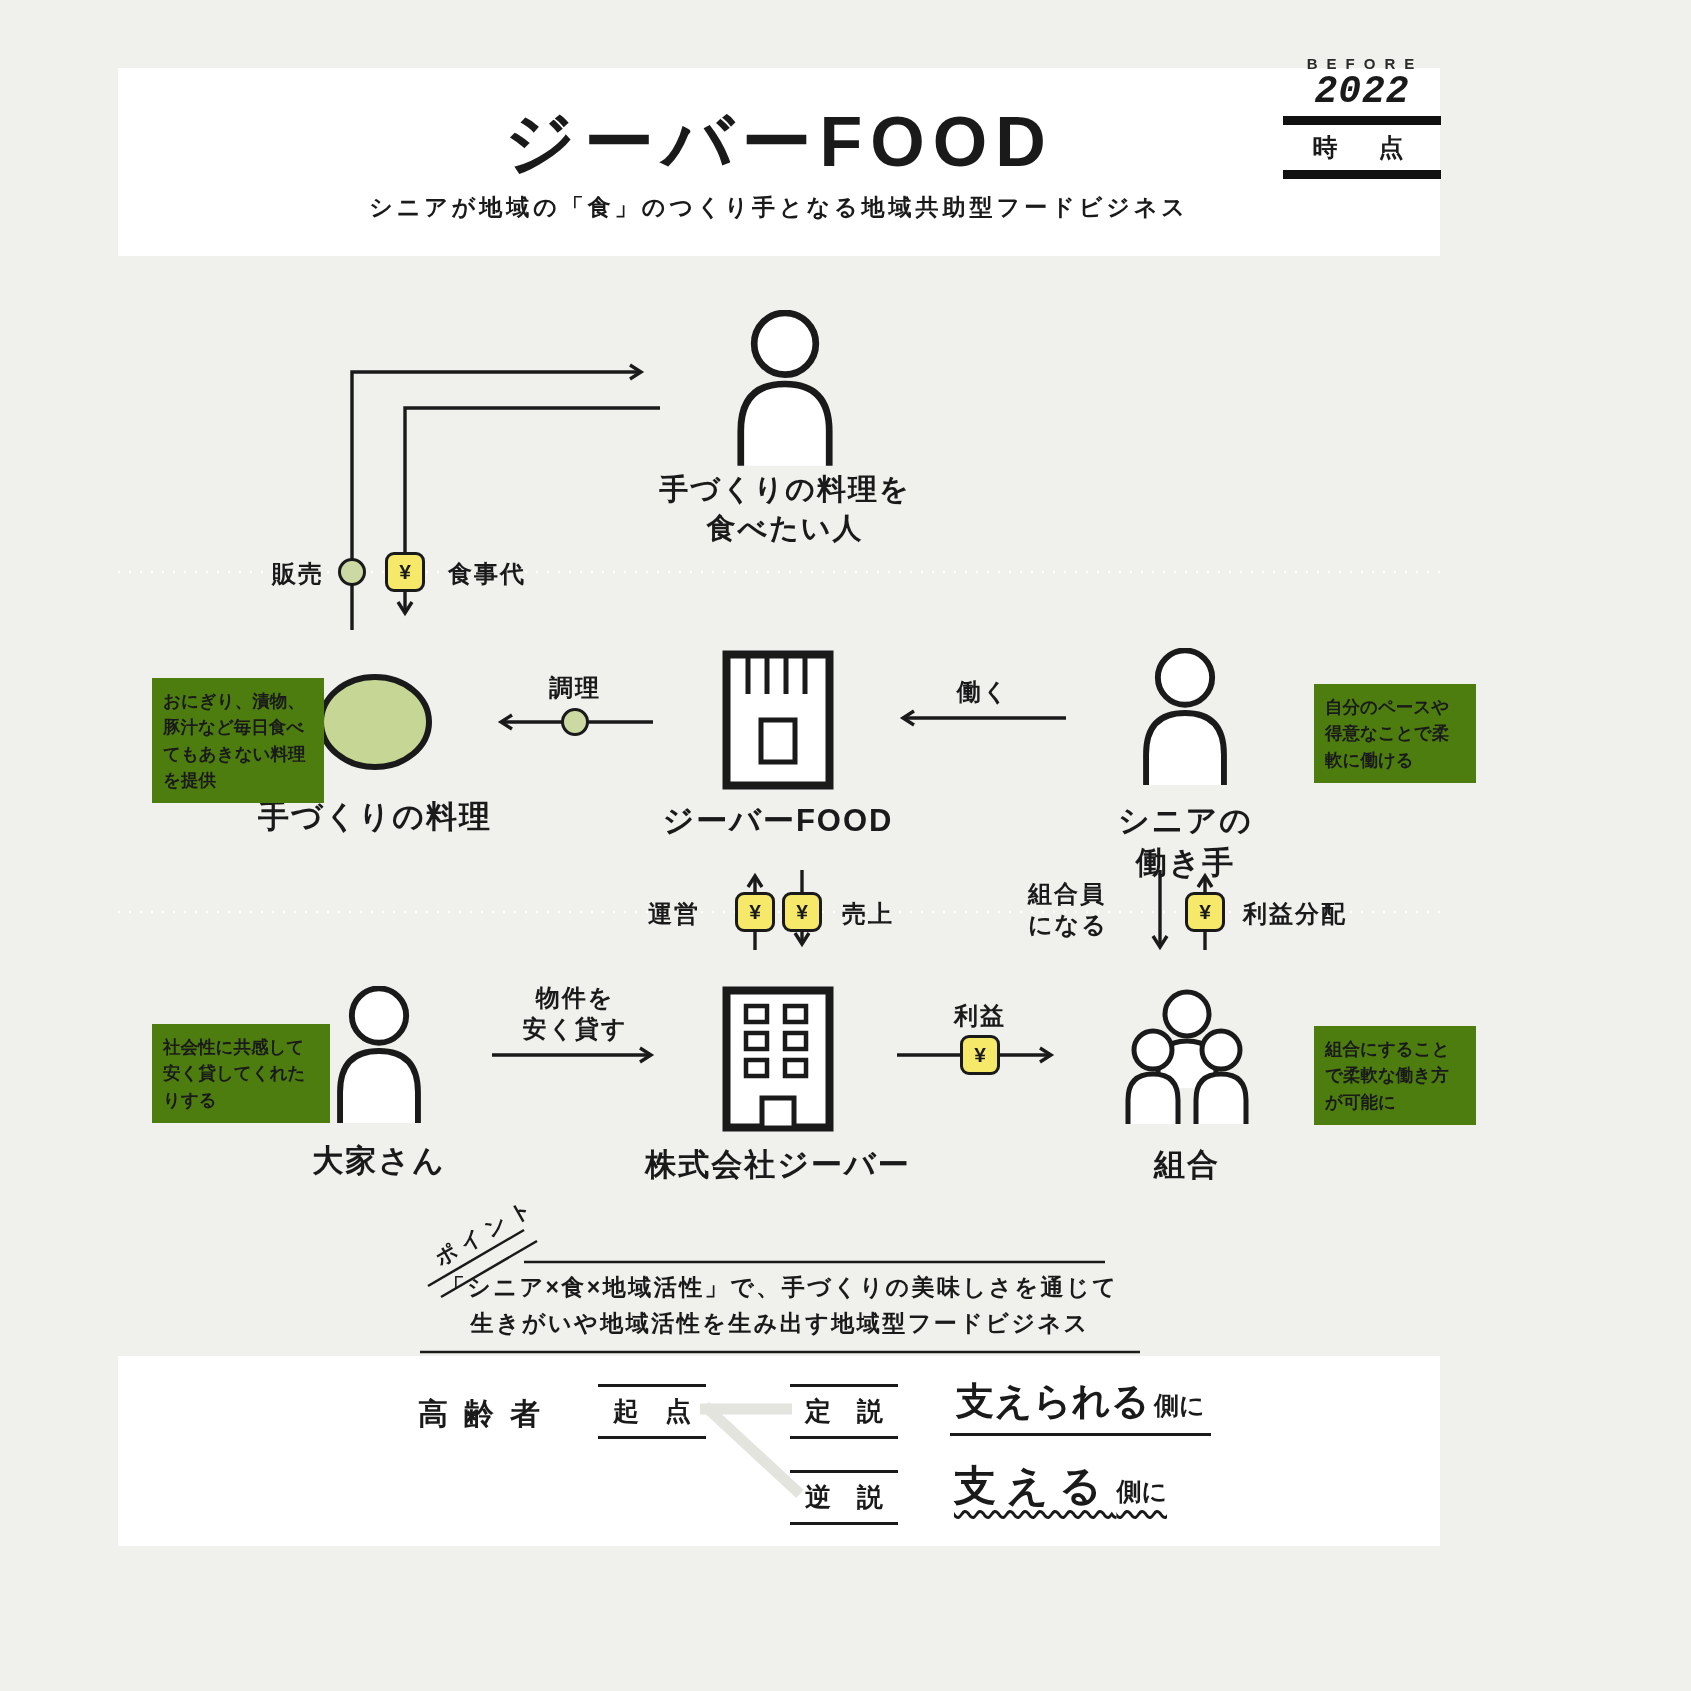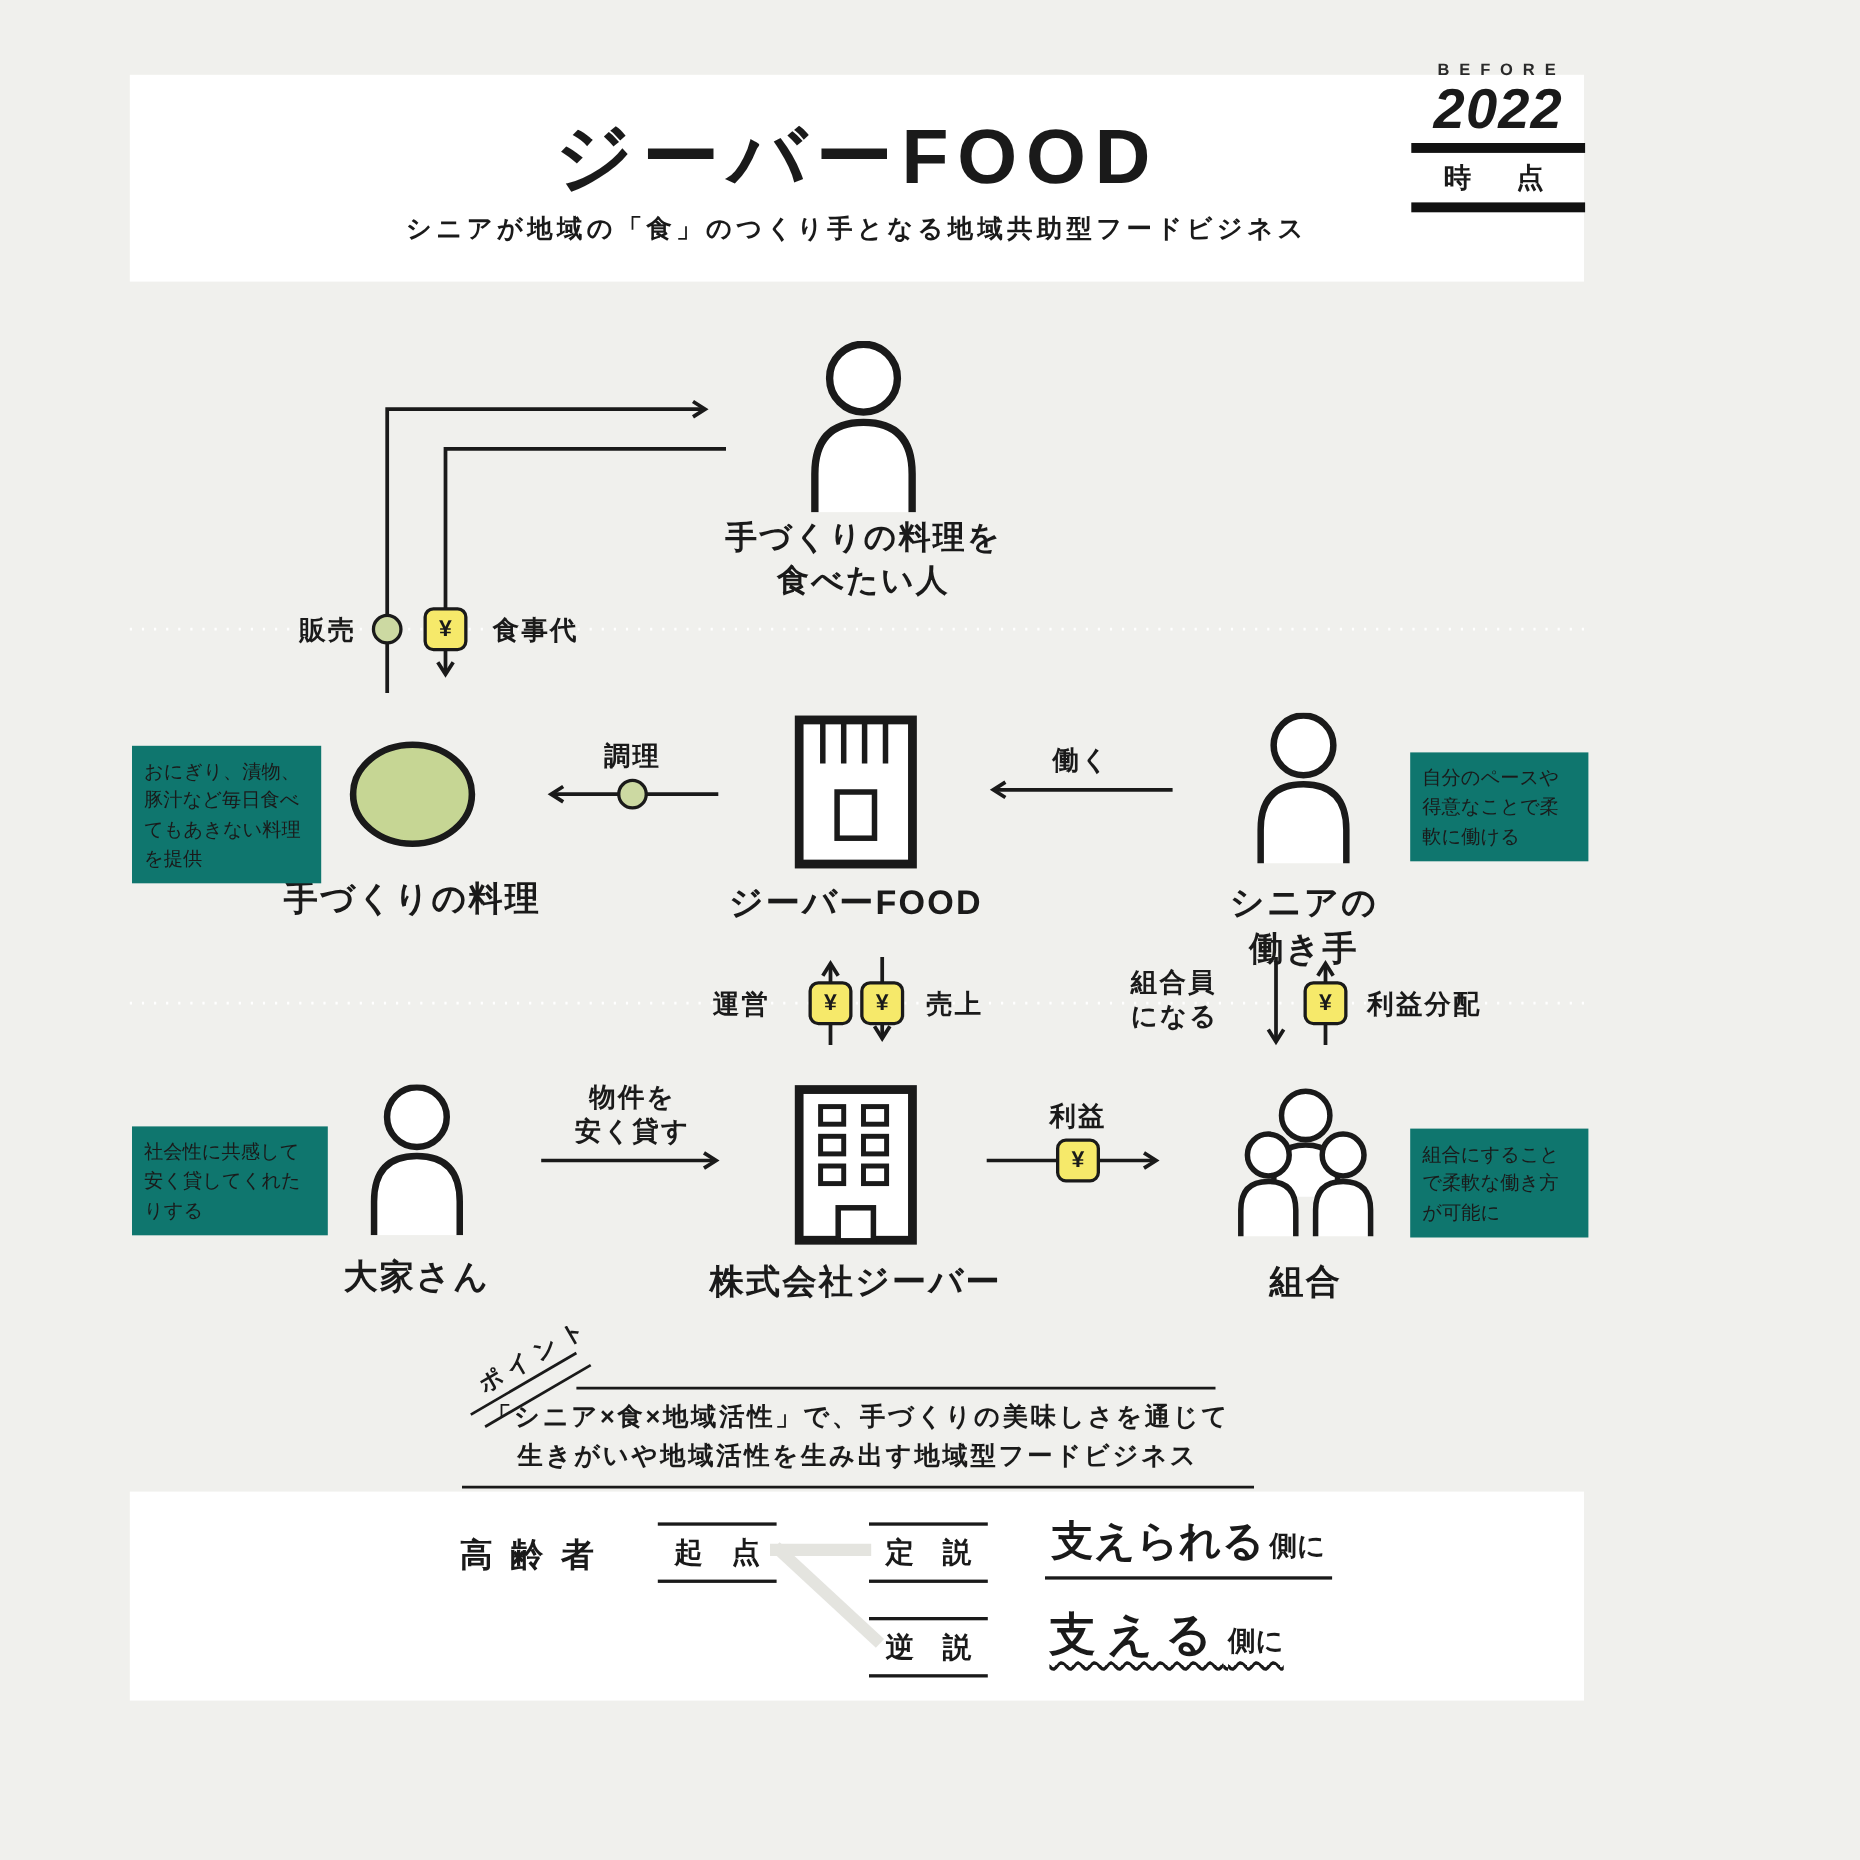--- a/index.html
+++ b/index.html
@@ -12,27 +12,27 @@
   .abs { position:absolute; }
   .panel { position:absolute; background:#fff; z-index:0; }
   .overlay { position:absolute; left:0; top:0; z-index:1; }
   .z { z-index:2; }
 
   .title { text-align:center; font-size:70px; font-weight:800; letter-spacing:8px; }
   .subtitle { text-align:center; font-size:23px; font-weight:700; letter-spacing:4px; }
 
   .badge { width:158px; text-align:center; }
   .badge-before { font-size:15px; font-weight:700; letter-spacing:9px; color:#2a2a2a; padding-left:6px; }
-  .badge-year { font-size:51px; font-weight:800; font-style:italic; line-height:1.05; letter-spacing:1px; }
+  .badge-year { font-size:38px; font-weight:800; font-style:italic; line-height:1.05; letter-spacing:1px;font-family:Liberation Mono, monospace; }
   .badge-bar { height:9px; background:#111; margin:4px 0; }
   .badge-time { font-size:25px; font-weight:800; letter-spacing:8px; padding:2px 0; }
 
   .node-label { text-align:center; font-weight:800; line-height:1.35; white-space:pre-line; letter-spacing:2px; }
   .edge-label { font-size:24px; font-weight:700; letter-spacing:2px; white-space:pre-line; line-height:1.3; }
-  .callout { background:#0f766e; padding:10px 11px; font-size:17.5px; line-height:1.5; font-weight:400; }
+  .callout { background:#4d7c0f; padding:10px 11px; font-size:17.5px; line-height:1.5; font-weight:700;margin-left:32px; }
 
   .yen {
     width:40px; height:40px; background:#f6e96a; border:3px solid #1a1a1a; border-radius:9px;
     display:flex; align-items:center; justify-content:center; font-weight:800; font-size:21px;
   }
   .dot { width:28px; height:28px; border:3px solid #1a1a1a; border-radius:50%; background:#ccd9a2; }
 
   .point-text { text-align:center; font-size:23px; font-weight:700; letter-spacing:2.5px; }
 
   .term-box {

